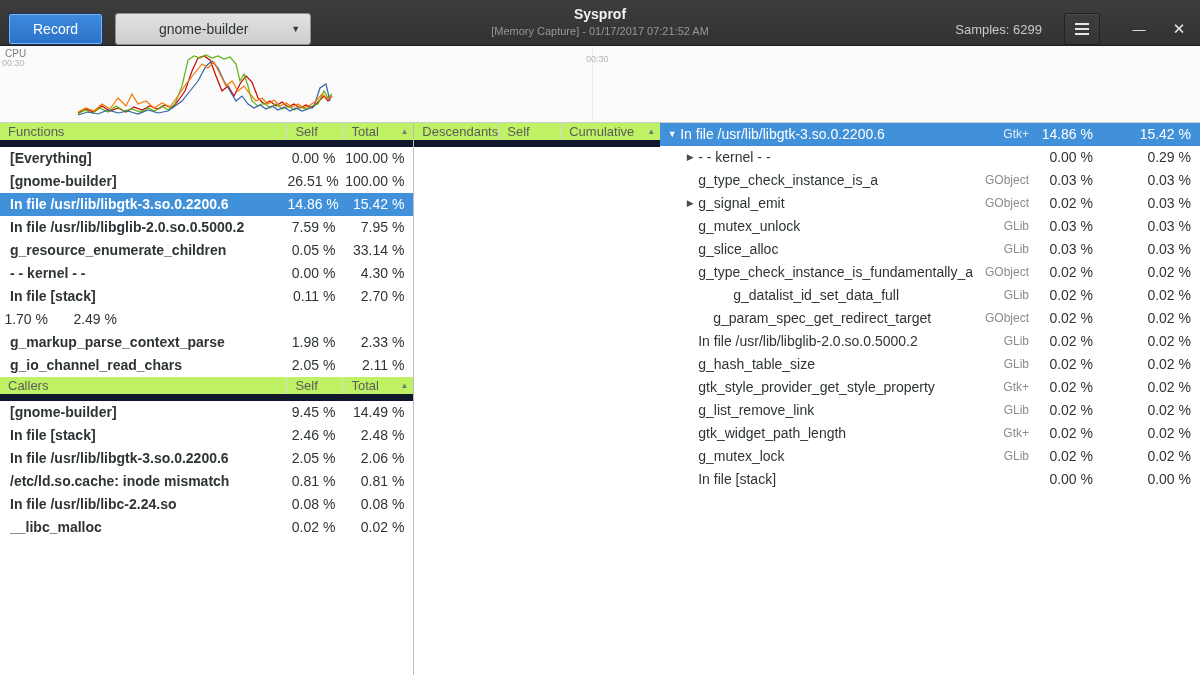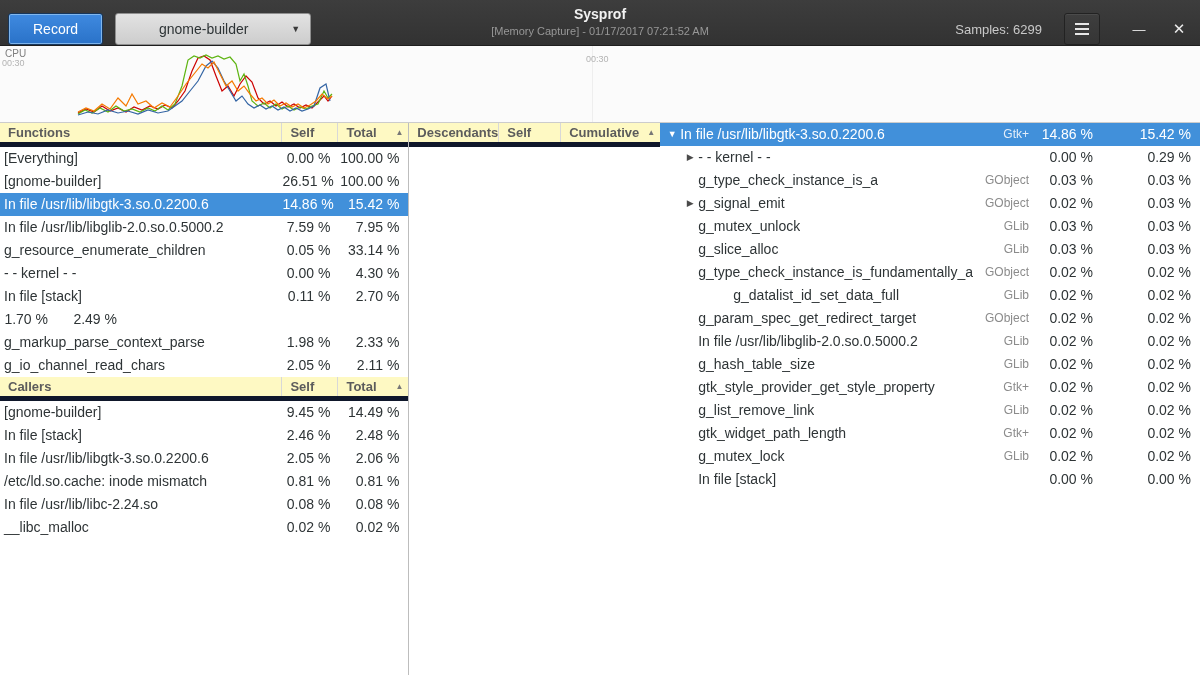--- a/index.html
+++ b/index.html
@@ -40,34 +40,34 @@
   .tick.start { left:2px; top:12px; }
   .tick.mid { left:586px; top:8px; }
   .gridline { position:absolute; left:592px; top:0; width:1px; height:76px; background:rgba(0,0,0,.05); }
 
   
   .content { position:relative; height:552px; display:flex; background:#fff; }
   .left-pane { width:448px; display:flex; flex-direction:column; }
   .divider { width:1px; background:#bdbdbd; }
   .right-pane { flex:1; display:flex; flex-direction:row; }
 
-  .thead { display:flex; height:24px; line-height:22px; background:#fef9c3;
-    border-bottom:5px solid #0f172a; color:#5c5c5c; font-size:13px; flex:none;font-weight:bold; }
+  .thead { display:flex; height:24px; line-height:22px; background:#bef264;
+    border-bottom:7px solid #0f172a; color:#5c5c5c; font-size:13px; flex:none; }
   .thead .hcell { padding-left:8px; display:flex; align-items:center; }
   .thead .hcell .sort { margin-left:auto; font-size:8px; color:#777; padding-right:5px; }
   .h-name { flex:1; border-right:1px solid #d8d8d8; }
   .h-self { width:56px; border-right:1px solid #d8d8d8; }
   .h-total { width:70px; }
   .h-self-r { width:62px; border-right:1px solid #d8d8d8; }
   .h-cum { width:99px; }
 
   .row { display:flex; height:23px; line-height:23px; font-size:14px; color:#2e3436; flex:none; }
   .row.selected { background:#4190da; color:#fff; }
   .cell { white-space:nowrap; overflow:hidden; }
-  .cell-name { flex:1; padding-left:4px; }
+  .cell-name { flex:1; padding-left:10px;font-weight:bold; }
   .cell-self { width:56px; text-align:right; padding-right:8px; }
   .cell-total { width:70px; text-align:right; padding-right:9px; }
   .cell-self-r { width:62px; text-align:right; padding-right:8px; }
   .cell-cum { width:99px; text-align:right; padding-right:9px; }
   .cell-name-r { flex:1; display:flex; align-items:center; overflow:hidden; }
   .expander { width:16px; flex:none; text-align:center; font-size:9px; color:#4a4a4a; }
   .row.selected .expander { color:#fff; }
   .fn { white-space:nowrap; overflow:hidden; }
   .category { margin-left:auto; padding-right:10px; padding-left:12px; color:#8b8b8b; font-size:12px; flex:none; }
   .row.selected .category { color:#e3edf9; }
@@ -293,21 +293,21 @@
           <div class="row">
             <span class="cell cell-name-r" style="padding-left: 22px; gap: 35px;">
               <span class="expander"></span>
               <span class="fn">g_datalist_id_set_data_full</span>
               <span class="category">GLib</span>
             </span>
             <span class="cell cell-self-r">0.02 %</span>
             <span class="cell cell-cum">0.02 %</span>
           </div>
           <div class="row">
-            <span class="cell cell-name-r" style="padding-left: 22px;">
+            <span class="cell cell-name-r" style="padding-left: 22px; gap: 15px;">
               <span class="expander"></span>
               <span class="fn">g_param_spec_get_redirect_target</span>
               <span class="category">GObject</span>
             </span>
             <span class="cell cell-self-r">0.02 %</span>
             <span class="cell cell-cum">0.02 %</span>
           </div>
           <div class="row">
             <span class="cell cell-name-r" style="padding-left: 22px;">
               <span class="expander"></span>

